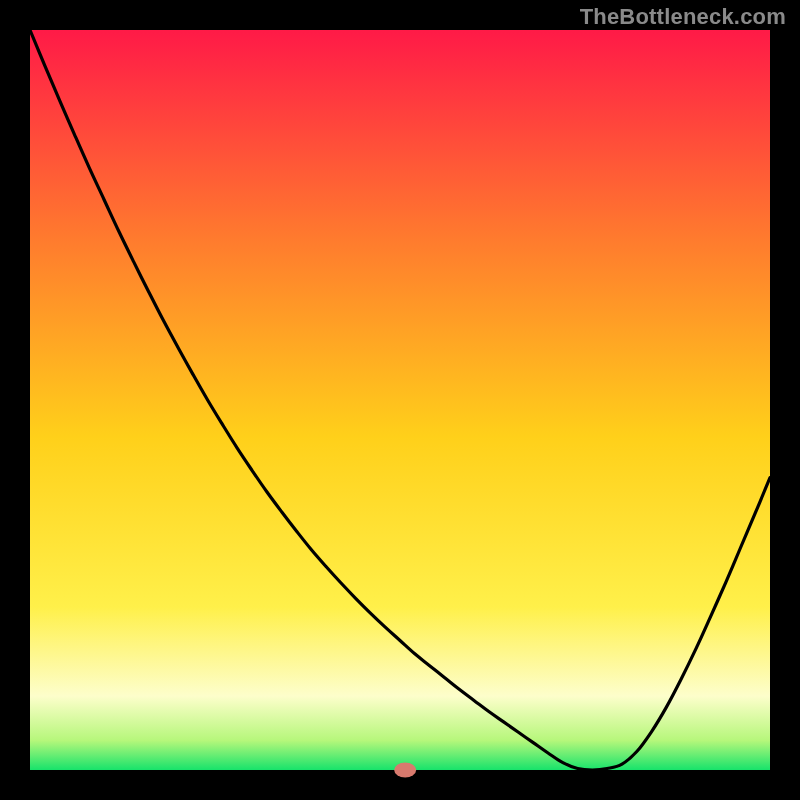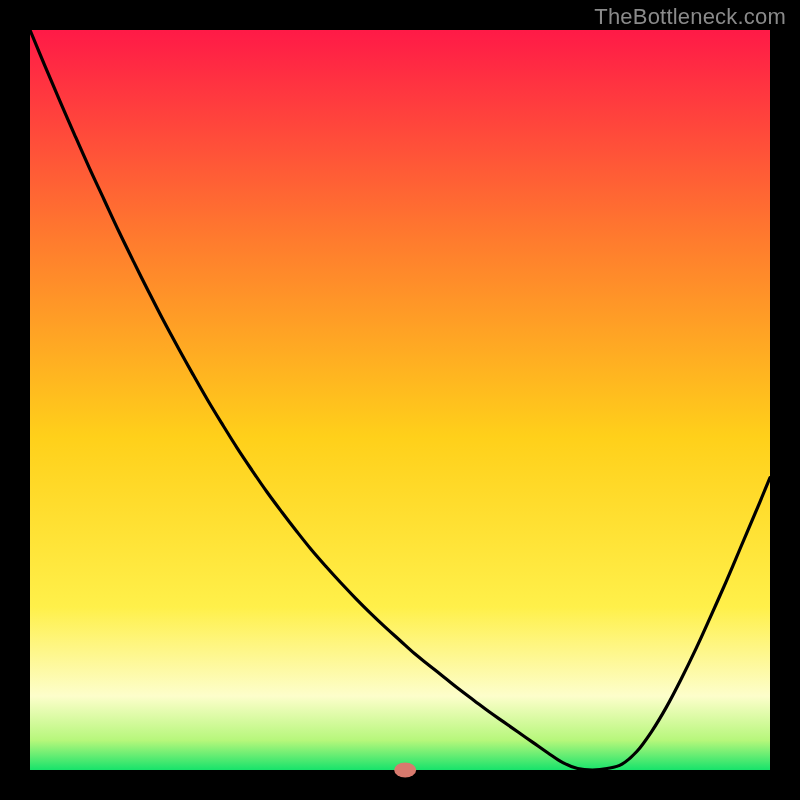--- a/index.html
+++ b/index.html
@@ -17,21 +17,21 @@
     width: 800px;
     height: 800px;
     background: #000;
   }
   .watermark {
     position: absolute;
     top: 4px;
     right: 14px;
     font-family: Arial, Helvetica, sans-serif;
     font-size: 22px;
-    font-weight: 400;
+    font-weight: 700;
     color: #8a8a8a;
     letter-spacing: 0.2px;
   }
   svg {
     position: absolute;
     left: 0;
     top: 0;
   }
 </style>
 </head>

